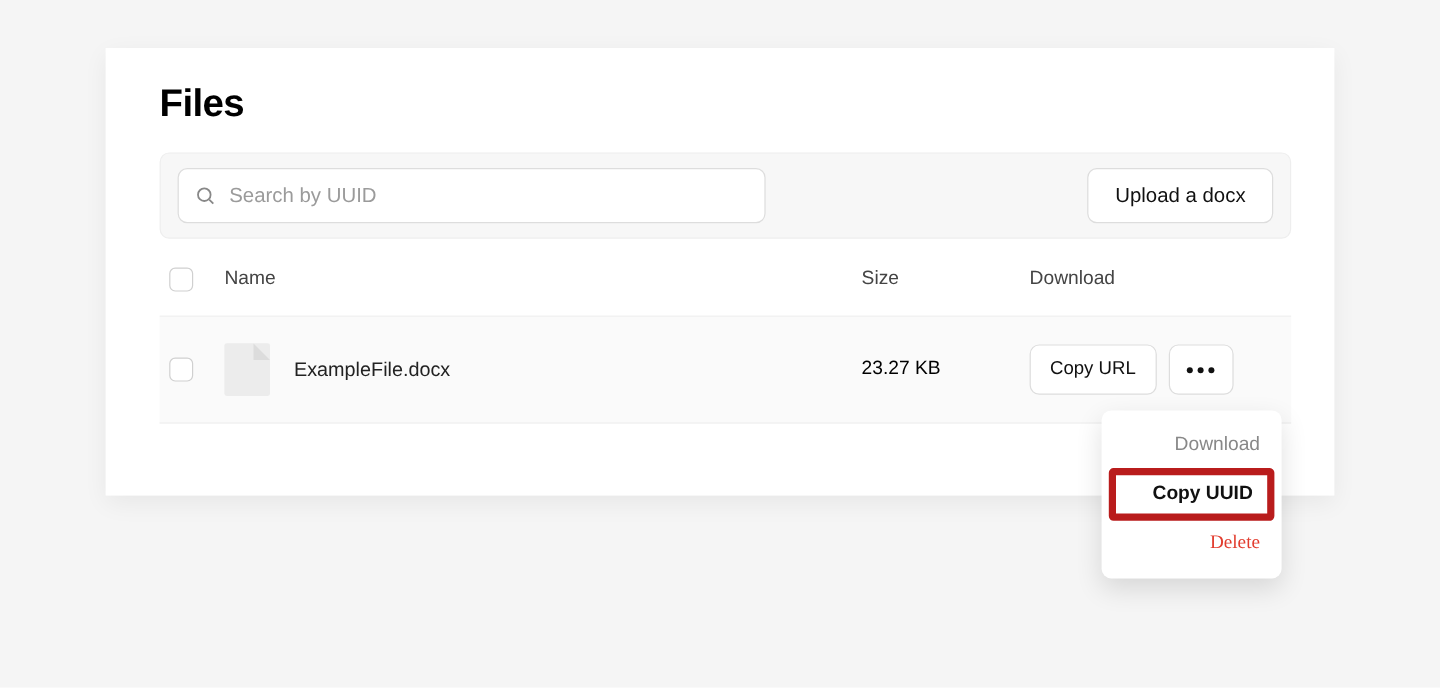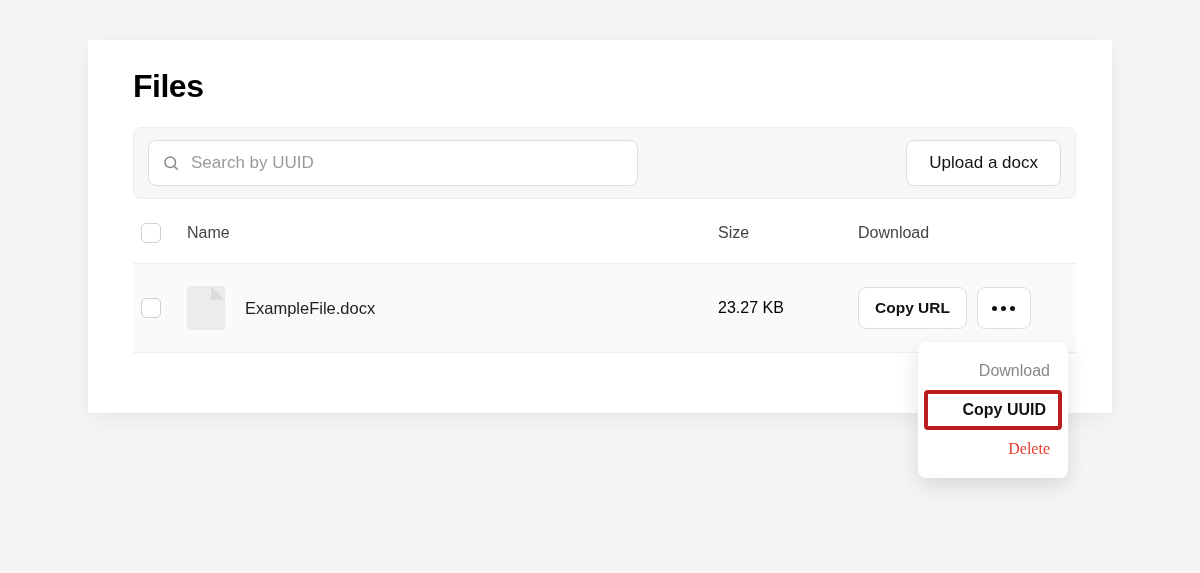--- a/index.html
+++ b/index.html
@@ -108,21 +108,21 @@
       position: absolute;
       top: 0; right: 0;
       width: 14px; height: 14px;
       background: #dcdcdc;
       clip-path: polygon(0 0, 100% 100%, 0 100%);
     }
     .file-name { font-size: 16.5px; color: #222; text-align: right; }
     .col-actions { width: 210px; display:flex; gap:10px; align-items:center; }
     .copy-url-btn {
       background:#fff; border:1px solid #ddd; border-radius:8px;
-      height:42px; padding:0 16px; font-size:15.5px; font-weight:700;
+      height:42px; padding:0 16px; font-size:15.5px; font-weight:400;
       color:#111; cursor:pointer;
     }
     .more-btn {
       background:#fff; border:1px solid #ddd; border-radius:8px;
       width:54px; height:42px; display:flex; align-items:center; justify-content:center;
       cursor:pointer;
     }
     .dots { display:flex; gap:4px; }
     .dots span { width:5px; height:5px; border-radius:50%; background:#111; display:block; }
     .dropdown {
@@ -138,21 +138,21 @@
       text-align:right;
     }
     .dd-item {
       padding: 10px 18px;
       font-size: 16px;
       color: #888;
       cursor:pointer;
     }
     .dd-item.strong { color:#111; font-weight:600; }
     .dd-item.danger { color:#e23c2e;font-family:Liberation Serif, serif; }
-    .dd-item.highlight { border: 4px solid #b91c1c; border-radius:4px; margin: 0 6px; padding: 7px 12px; }
+    .dd-item.highlight { border: 6px solid #b91c1c; border-radius:4px; margin: 0 6px; padding: 7px 12px; }
   </style>
 </head>
 <body>
 
 <div class="page-card">
   <h1 class="page-title">Files</h1>
 
   <div class="toolbar">
     <div class="search-wrap">
       <svg class="search-icon" viewBox="0 0 24 24" fill="none" stroke="currentColor" stroke-width="2">

